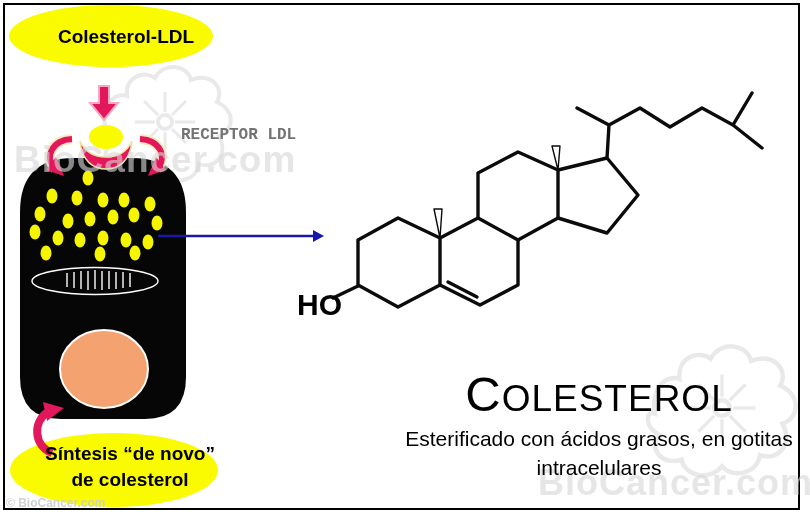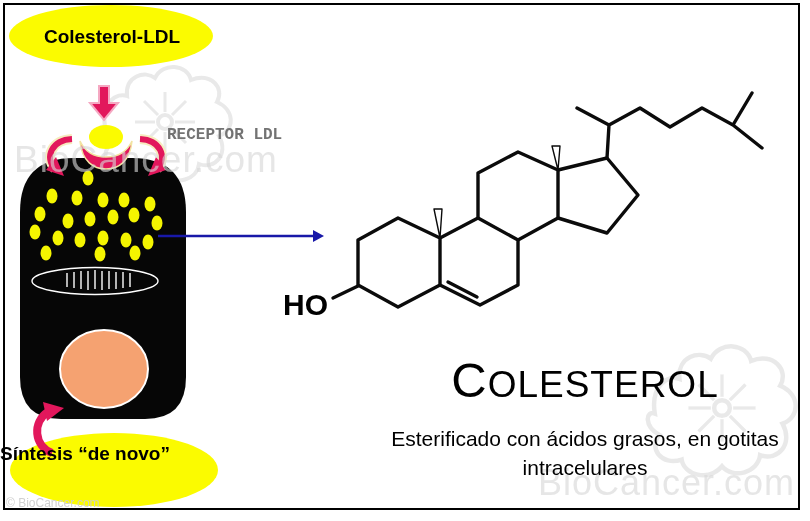--- a/index.html
+++ b/index.html
@@ -1,34 +1,34 @@
 <!DOCTYPE html>
 <html><head>
 <meta charset="utf-8">
 <style>
   html,body{margin:0;padding:0;background:#fff;}
   body{width:810px;height:521px;position:relative;overflow:hidden;
        font-family:"Liberation Sans",sans-serif;}
   .frame{position:absolute;left:3px;top:3px;width:793px;height:503px;
          border:2px solid #000;z-index:0;}
   .stage{position:absolute;left:0;top:0;width:810px;height:521px;z-index:1;}
-  .wm-text{position:absolute;z-index:2;font-weight:normal;
+  .wm-text{position:absolute;z-index:2;font-weight:bold;
            color:rgba(214,214,214,0.62);letter-spacing:1px;white-space:nowrap;}
   #wm-center{left:14px;top:139px;font-size:37px;}
   #wm-bottom-right{left:538px;top:462px;font-size:36px;}
   #wm-copyright{left:6px;top:496px;font-size:12px;color:rgba(205,205,205,0.95);letter-spacing:0;}
-  .label{position:absolute;z-index:3;color:#000;}
+  .label{position:absolute;z-index:3;color:#000;margin-left:14px;}
   #lbl-ldl{left:10px;top:26px;width:204px;text-align:center;
            font-size:19px;font-weight:bold;}
   #lbl-receptor{left:167px;top:126px;font-size:16px;font-weight:bold;
                 color:#737373;white-space:nowrap;font-family:Liberation Mono, monospace;}
-  #lbl-synthesis{left:0;top:441px;width:206px;
+  #lbl-synthesis{left:13px;top:441px;width:206px;text-align:center;
                  font-size:19px;font-weight:bold;line-height:26px;}
   #lbl-ho{left:283px;top:288px;font-size:30px;font-weight:bold;}
-  #mol-title{left:380px;top:352px;width:410px;text-align:center;
+  #mol-title{left:380px;top:366px;width:410px;text-align:center;
              font-size:37px;letter-spacing:1px;white-space:nowrap;}
   #mol-title .initial{font-size:49px;}
   #mol-caption{left:355px;top:424px;width:460px;text-align:center;
                font-size:21px;line-height:29px;}
 </style>
 </head>
 <body>
 
 <div class="frame"></div>
 
@@ -159,20 +159,21 @@
 <div class="wm-text" id="wm-center">BioCancer.com</div>
 <div class="wm-text" id="wm-bottom-right">BioCancer.com</div>
 <div class="wm-text" id="wm-copyright">© BioCancer.com</div>
 
 <div class="label" id="lbl-ldl">Colesterol-LDL</div>
 
 <div class="label" id="lbl-receptor">RECEPTOR LDL</div>
 
 <div class="label" id="lbl-synthesis">
   <div>Síntesis “de novo”</div>
+  <div>de colesterol</div>
 </div>
 
 <div class="label" id="lbl-ho">HO</div>
 
 <div class="label" id="mol-title"><span class="initial">C</span><span>OLESTEROL</span></div>
 
 <div class="label" id="mol-caption">
   <div>Esterificado con ácidos grasos, en gotitas</div>
   <div>intracelulares</div>
 </div>

